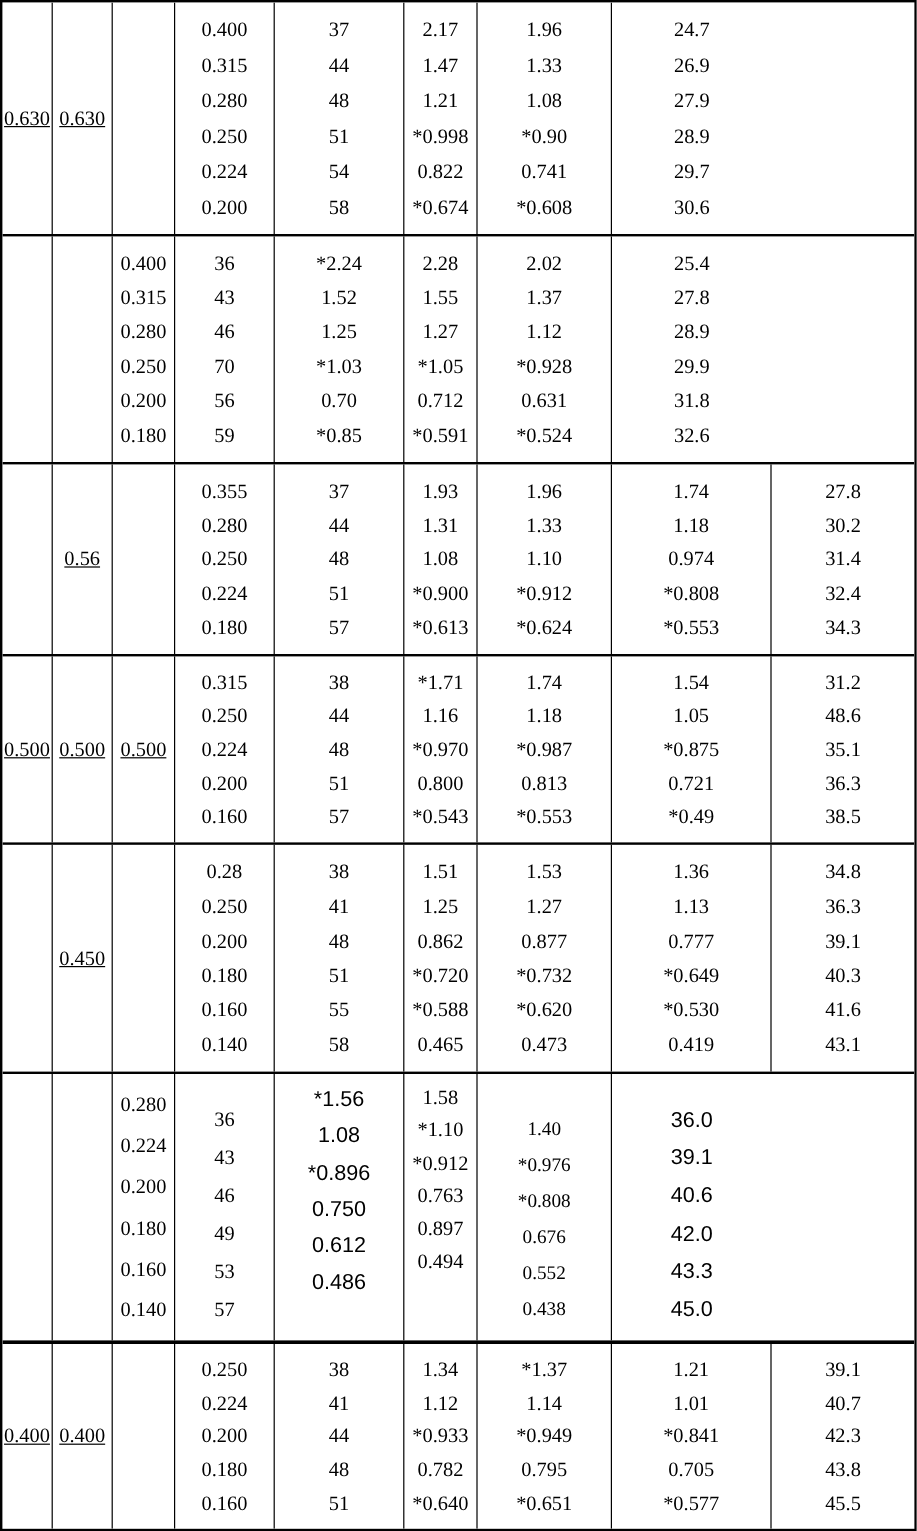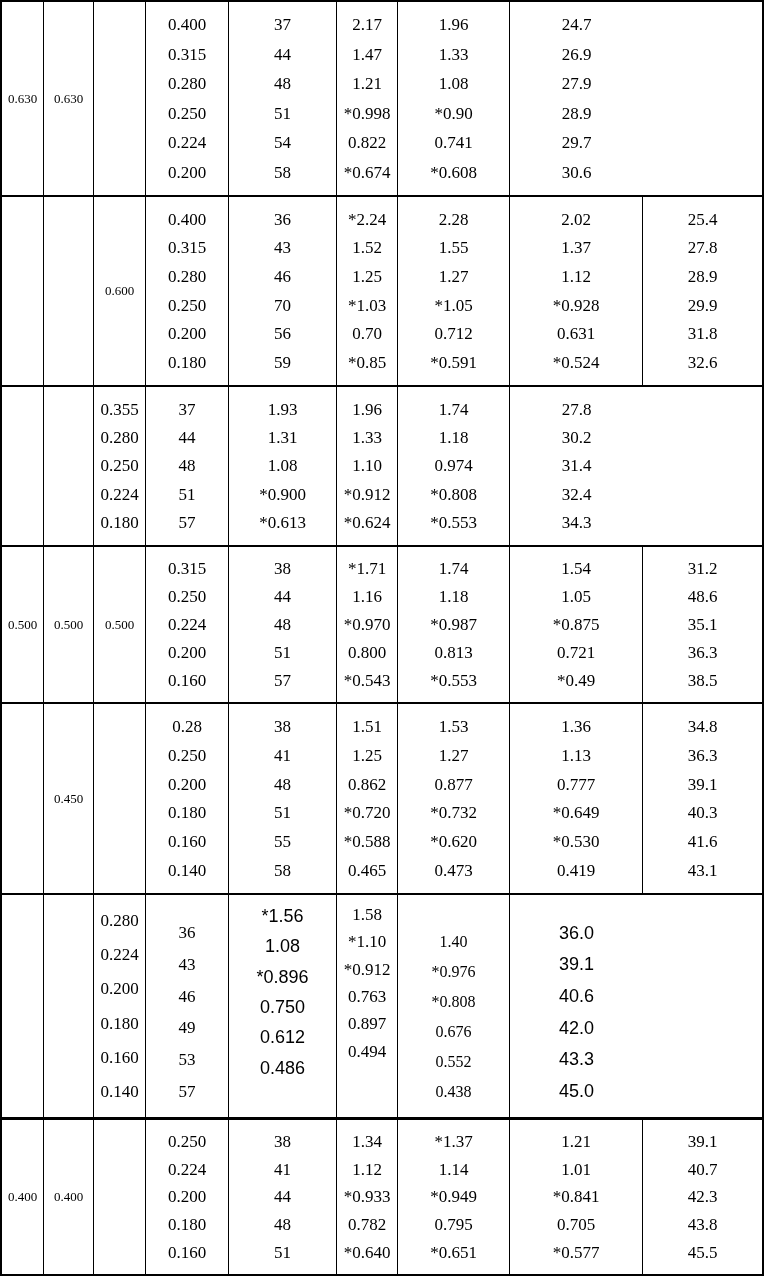--- a/index.html
+++ b/index.html
@@ -19,21 +19,21 @@
     display: grid;
     grid-template-columns: 42px 50px 52px 83px 108px 61px 112px 133px 119px;
     width: 100%;
   }
   .group + .group { border-top: 2px solid #000; }
   .group.thick-top { border-top: 3px solid #000; }
   .cell { border-right: 1.5px solid #000; height: 100%; }
   .cell:last-child { border-right: none; }
   .cell.merged {
     display: flex; align-items: center; justify-content: center;
-    font-size: 13px; white-space: nowrap;
+    font-size: 17px; white-space: nowrap; text-decoration: underline;
   }
   .cell.stack {
     display: flex; flex-direction: column;
     justify-content: space-around;
     align-items: center;
     padding: 8px 0;
     font-size: 17px;
   }
   .val { white-space: nowrap; line-height: 1; }
   
@@ -111,23 +111,20 @@
         <div class="val">30.6</div>
       </div>
     </div>
     <div class="group" style="height: 190px;">
       <div class="cell merged">
         <span></span>
       </div>
       <div class="cell merged">
         <span></span>
       </div>
-      <div class="cell merged">
-        <span>0.600</span>
-      </div>
       <div class="cell stack">
         <div class="val">0.400</div>
         <div class="val">0.315</div>
         <div class="val">0.280</div>
         <div class="val">0.250</div>
         <div class="val">0.200</div>
         <div class="val">0.180</div>
       </div>
       <div class="cell stack">
         <div class="val">36</div>
@@ -168,20 +165,23 @@
         <div class="val">29.9</div>
         <div class="val">31.8</div>
         <div class="val">32.6</div>
       </div>
     </div>
     <div class="group" style="height: 160px;">
       <div class="cell merged">
         <span></span>
       </div>
       <div class="cell merged">
+        <span>0.56</span>
+      </div>
+      <div class="cell merged">
         <span></span>
       </div>
       <div class="cell stack">
         <div class="val">0.355</div>
         <div class="val">0.280</div>
         <div class="val">0.250</div>
         <div class="val">0.224</div>
         <div class="val">0.180</div>
       </div>
       <div class="cell stack">

